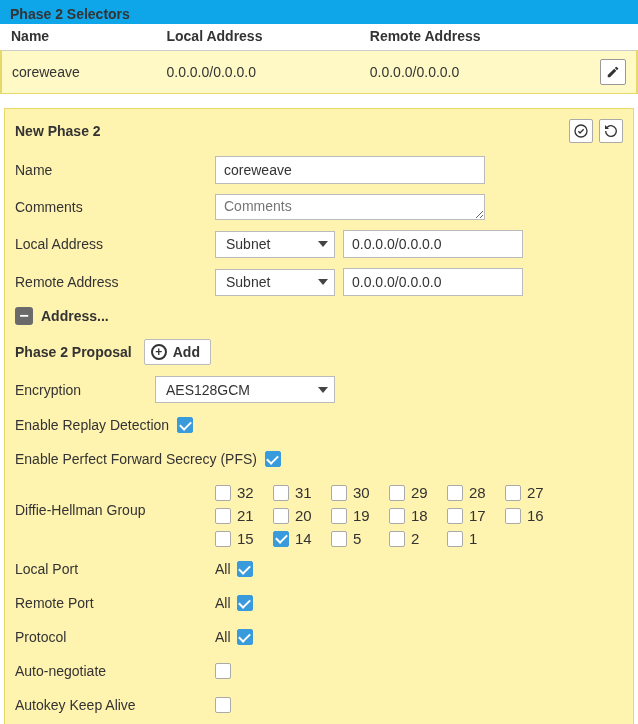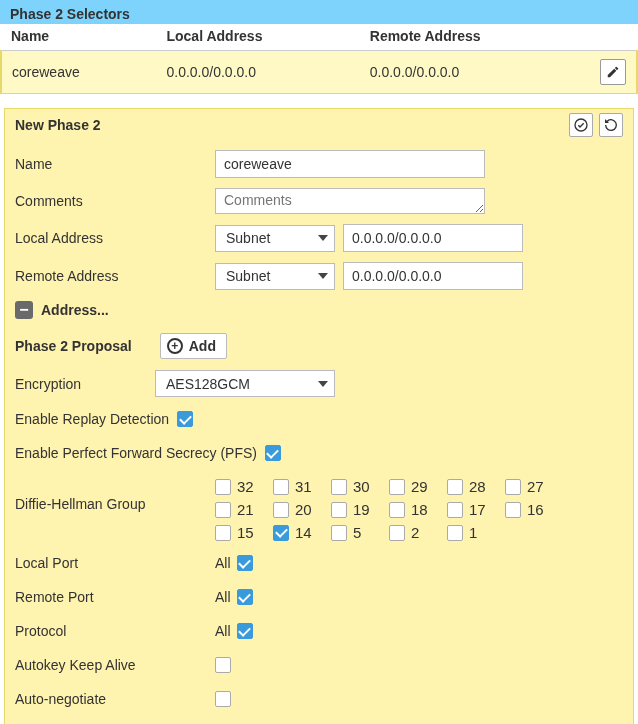--- a/index.html
+++ b/index.html
@@ -8,21 +8,21 @@
     font-family: "Segoe UI", Arial, sans-serif;
     font-size: 14px;
     color: #333;
     background: #fff;
     width: 638px;
   }
   .section-header {
     font-weight: 700;
     padding: 6px 10px 2px 10px;
     color: #333;
-    background:#7dd3fc;
+    background:#0ea5e9;
   }
   table.selectors {
     width: 100%;
     border-collapse: collapse;
   }
   table.selectors th {
     text-align: left;
     font-weight: 700;
     padding: 4px 10px 6px 10px;
     border-bottom: 1px solid #ccc;
@@ -47,21 +47,21 @@
   }
   .panel {
     background: #fff3b0;
     border: 1px solid #e6d96a;
     margin: 14px 4px 0 4px;
     padding: 0 10px 10px 10px;
   }
   .panel-header {
     display: flex;
     align-items: center;
-    padding: 4px 0 8px 0;
+    padding: 10px 0 8px 0;
     justify-content: space-between;
   }
   .panel-title {
     font-weight: 700;
     flex: 1;
     color:#333;
   }
   .icon-btn {
     width: 24px; height: 24px;
     background: #fff;
@@ -132,21 +132,21 @@
     color:#fff;
     border-radius: 3px;
     display:inline-flex; align-items:center; justify-content:center;
     font-weight:700; font-size: 16px;
     margin-right: 8px;
     line-height: 1;
   }
   .subheader {
     font-weight:700;
     padding: 8px 0 6px 0;
-    display:flex; align-items:center;gap:16px;
+    display:flex; align-items:center;
   }
   .add-btn {
     height: 26px;
     border: 1px solid #bbb;
     background: #fff;
     border-radius: 2px;
     padding: 0 10px 0 6px;
     display:inline-flex; align-items:center;
     margin-left: 12px;
     cursor:pointer;
@@ -387,27 +387,27 @@
     <span class="cbx checked"></span>
   </div>
 
   <div class="row">
     <span class="label">Protocol</span>
     <span class="port-all">All</span>
     <span class="cbx checked"></span>
   </div>
 
   <div class="row">
+    <span class="label">Auto-negotiate</span>
+    <span class="cbx"></span>
+  </div>
+
+  <div class="row">
     <span class="label">Autokey Keep Alive</span>
     <span class="cbx"></span>
   </div>
 
   <div class="row">
-    <span class="label">Auto-negotiate</span>
-    <span class="cbx"></span>
-  </div>
-
-  <div class="row">
     
     
   </div>
 
 </div>
 
 </body></html>

